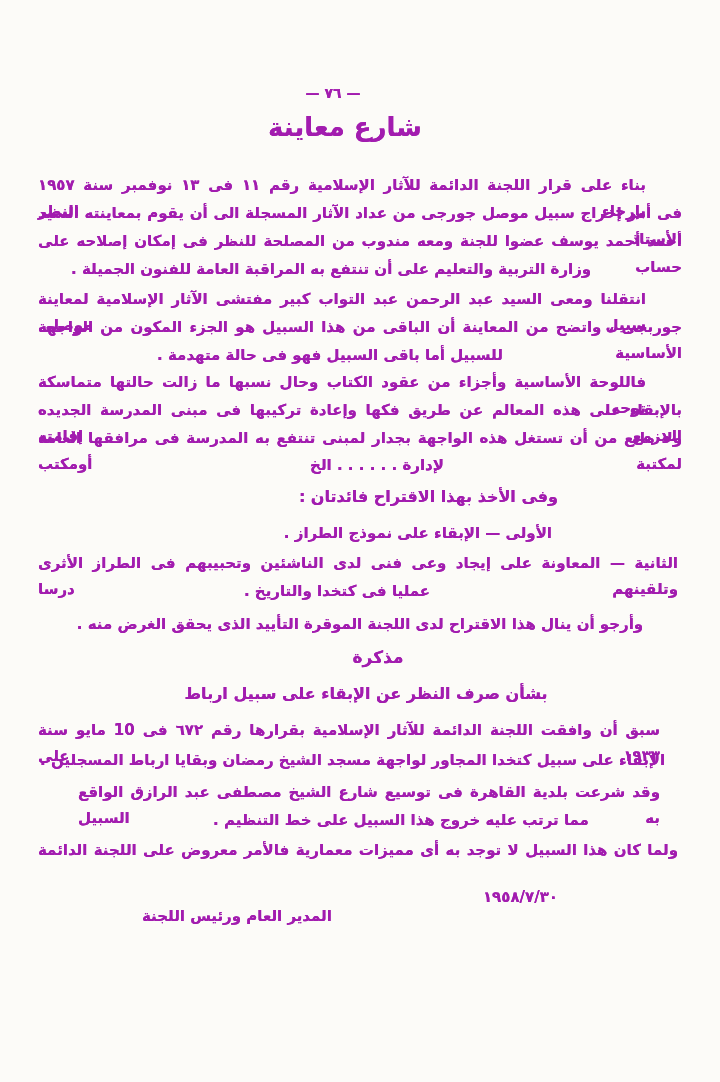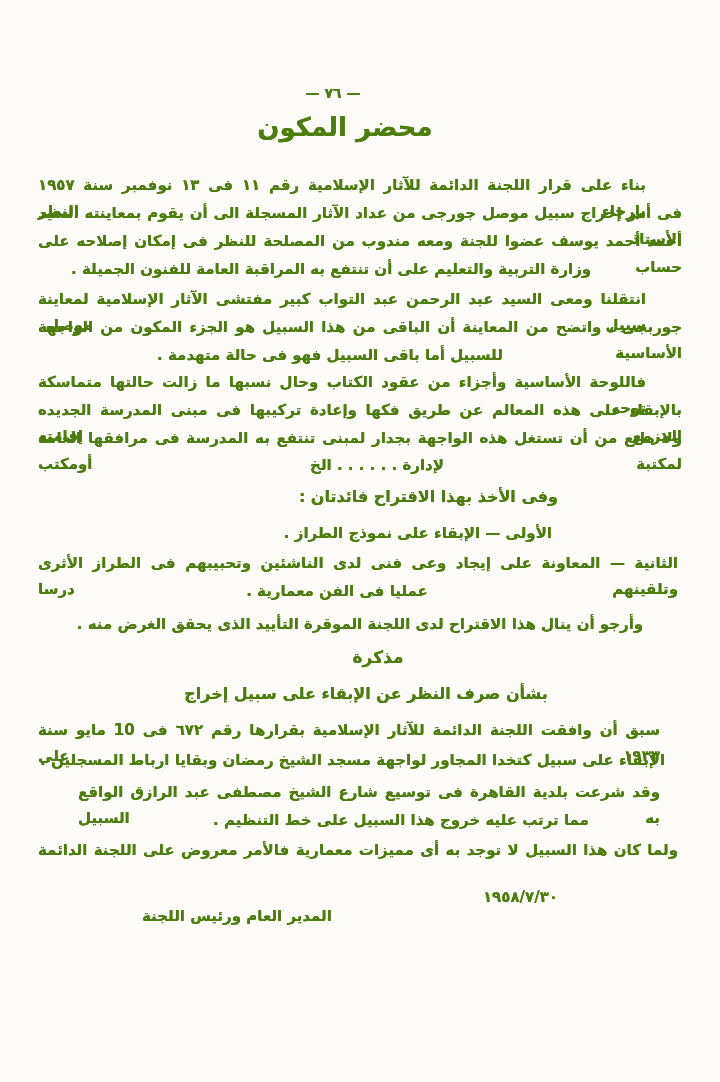--- a/index.html
+++ b/index.html
@@ -2,21 +2,21 @@
 <html lang="ar"><head>
 <meta charset="utf-8">
 <style>
   html,body{margin:0;padding:0;background:#e8e6e1;}
   .page{
     position:relative;
     width:720px;height:1082px;
     margin:0 auto;
     background:#fcfbf8;
     font-family:"DejaVu Sans", sans-serif;
-    color:#4d7c0f;
+    color:#a21caf;
     overflow:hidden;
   }
   .ln{
     position:absolute;
     direction:rtl;
     font-weight:700;
     font-size:15px;
     line-height:26px;
     white-space:nowrap;
     text-shadow:0 0 .4px currentColor;
@@ -38,45 +38,45 @@
   .sect{font-size:16px;}
   .date{font-size:15px;letter-spacing:1px;}
 </style>
 </head>
 <body>
 
 <div class="page">
 
   <div class="ln ctr pagenum" style="top:80px;left:0;right:54px;">— ٧٦ —</div>
 
-  <div class="ln ctr doc-title" style="top:114px;left:0;right:30px;">محضر المكون</div>
+  <div class="ln ctr doc-title" style="top:114px;left:0;right:30px;">شارع معاينة</div>
 
   <div class="ln just ind" style="top:172px;">بناء على قرار اللجنة الدائمة للآثار الإسلامية رقم ١١ فى ١٣ نوفمبر سنة ١٩٥٧ بإرجاء النظر</div>
   <div class="ln just" style="top:228px;">أحمد أحمد يوسف عضوا للجنة ومعه مندوب من المصلحة للنظر فى إمكان إصلاحه على حساب</div>
   <div class="ln just" style="top:200px;">فى أمر إخراج سبيل موصل جورجى من عداد الآثار المسجلة الى أن يقوم بمعاينته السيد الأستاذ</div>
   <div class="ln lft" style="top:256px;left:71px;">وزارة التربية والتعليم على أن تنتفع به المراقبة العامة للفنون الجميلة .</div>
 
   <div class="ln just ind" style="top:286px;">انتقلنا ومعى السيد عبد الرحمن عبد التواب كبير مفتشى الآثار الإسلامية لمعاينة سبيل موصلى</div>
   <div class="ln just" style="top:314px;">جوربجى ، واتضح من المعاينة أن الباقى من هذا السبيل هو الجزء المكون من الواجهة الأساسية</div>
   <div class="ln ctr" style="top:342px;left:8px;right:68px;">للسبيل أما باقى السبيل فهو فى حالة متهدمة .</div>
 
   <div class="ln just ind" style="top:369px;">فاللوحة الأساسية وأجزاء من عقود الكتاب وحال نسبها ما زالت حالتها متماسكة توحى</div>
   <div class="ln just" style="top:397px;">بالإبقاء على هذه المعالم عن طريق فكها وإعادة تركيبها فى مبنى المدرسة الجديده المزمع إقامته</div>
   <div class="ln just" style="top:425px;">ولا مانع من أن تستغل هذه الواجهة بجدار لمبنى تنتفع به المدرسة فى مرافقها العامة لمكتبة أومكتب</div>
   <div class="ln ctr" style="top:452px;left:34px;right:0;">لإدارة . . . . . .  الخ</div>
 
   <div class="ln rgt sect" style="top:484px;right:162px;">وفى الأخذ بهذا الاقتراح فائدتان :</div>
   <div class="ln rgt" style="top:520px;right:168px;">الأولى — الإبقاء على نموذج الطراز .</div>
   <div class="ln just" style="top:550px;right:42px;">الثانية — المعاونة على إيجاد وعى فنى لدى الناشئين وتحبيبهم فى الطراز الأثرى وتلقينهم درسا</div>
-  <div class="ln ctr" style="top:578px;left:0;right:46px;">عمليا فى الفن معمارية .</div>
+  <div class="ln ctr" style="top:578px;left:0;right:46px;">عمليا فى كتخدا والتاريخ .</div>
 
   <div class="ln ctr" style="top:611px;left:38px;right:38px;">وأرجو أن ينال هذا الاقتراح لدى اللجنة الموقرة التأييد الذى يحقق الغرض منه .</div>
 
   <div class="ln ctr memo-title" style="top:644px;left:36px;right:0;">مذكرة</div>
-  <div class="ln ctr sect" style="top:681px;left:12px;right:0;">بشأن صرف النظر عن الإبقاء على سبيل إخراج</div>
+  <div class="ln ctr sect" style="top:681px;left:12px;right:0;">بشأن صرف النظر عن الإبقاء على سبيل ارباط</div>
 
   <div class="ln just" style="top:717px;left:38px;right:60px;">سبق أن وافقت اللجنة الدائمة للآثار الإسلامية بقرارها رقم ٦٧٢ فى 10 مايو سنة ١٩٣٣ على</div>
   <div class="ln lft" style="top:747px;left:40px;">الإبقاء على سبيل كتخدا المجاور لواجهة مسجد الشيخ رمضان وبقايا ارباط المسجلين .</div>
 
   <div class="ln just" style="top:779px;left:78px;right:60px;">وقد شرعت بلدية القاهرة فى توسيع شارع الشيخ مصطفى عبد الرازق الواقع به السبيل</div>
   <div class="ln ctr" style="top:807px;left:82px;right:0;">مما ترتب عليه خروج هذا السبيل على خط التنظيم .</div>
 
   <div class="ln just" style="top:837px;left:38px;right:42px;">ولما كان هذا السبيل لا توجد به أى مميزات معمارية فالأمر معروض على اللجنة الدائمة</div>
 
   <div class="ln rgt date" style="top:884px;right:162px;">١٩٥٨/٧/٣٠</div>

